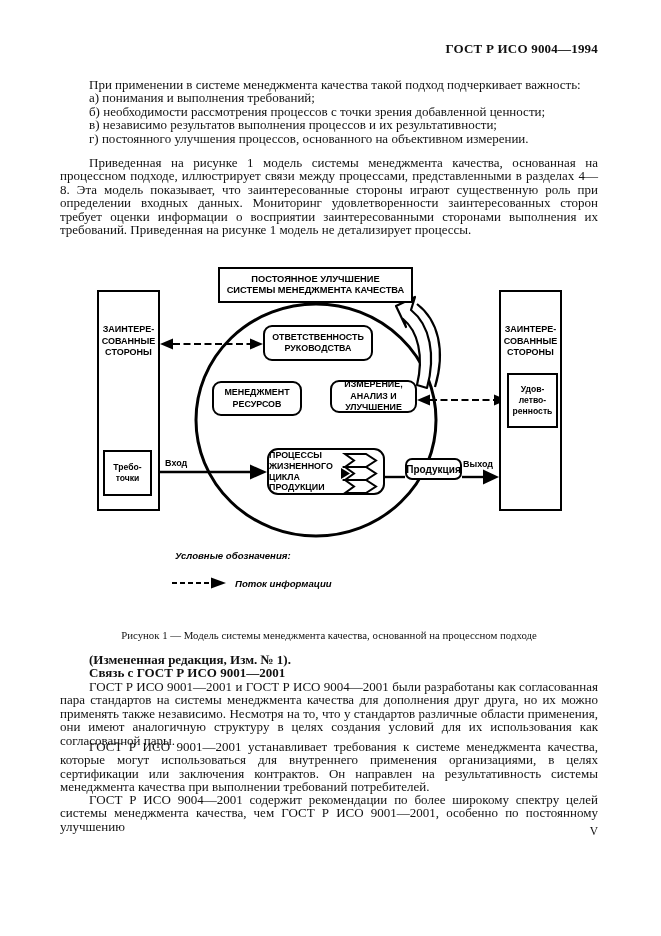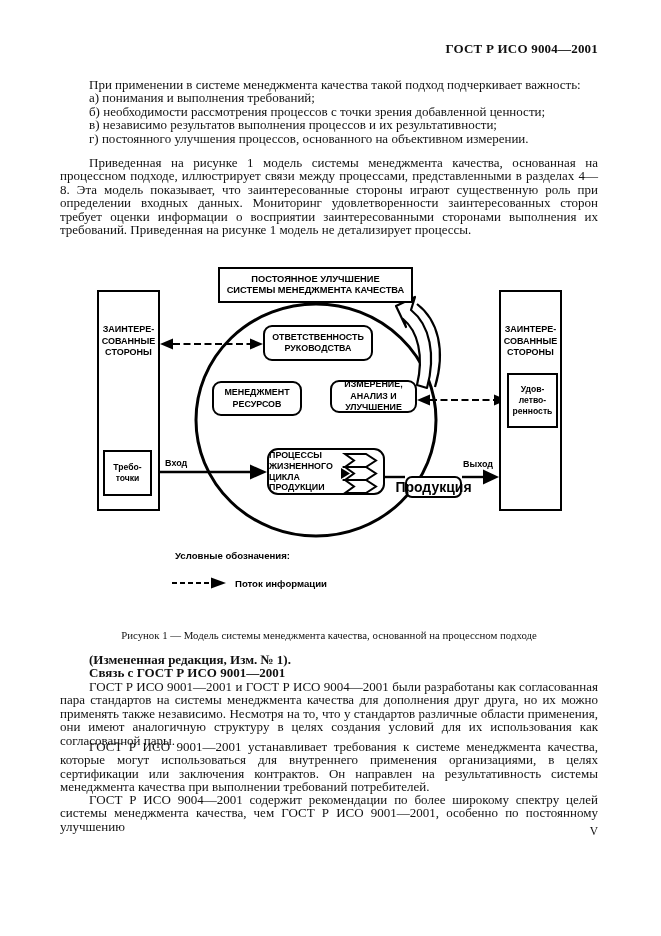--- a/index.html
+++ b/index.html
@@ -33,42 +33,42 @@
     align-items:flex-start; padding-top:32px; font-size:9px; line-height:11.5px;}
   .left-box{left:12px;}
   .right-box{left:414px;}
   .req-box{left:18px; top:192px; width:49px; height:46px; font-size:8.6px; line-height:11px;}
   .sat-box{left:422px; top:115px; width:51px; height:55px; font-size:8.6px; line-height:11px;}
   .resp-box{left:178px; top:67px; width:110px; height:36px; font-size:8.9px; line-height:11.5px;}
   .res-box{left:127px; top:123px; width:90px; height:35px; font-size:8.9px; line-height:11.5px;}
   .meas-box{left:245px; top:122px; width:87px; height:33px; font-size:8.9px; line-height:11.5px;}
   .proc-box{left:182px; top:190px; width:118px; height:47px; border-radius:11px;
     justify-content:flex-start; text-align:left; font-size:8.9px; line-height:10.8px;}
-  .prod-box{left:320px; top:218px; width:57px; height:22px; border-radius:7px; font-size:14px;}
+  .prod-box{left:320px; top:200px; width:57px; height:22px; border-radius:7px; font-size:10px;}
   .flow-label{
     position:absolute; font-family:"Liberation Sans", sans-serif; font-weight:bold;
     font-size:9px; color:#000;
   }
   .in-label{left:80px; top:200px;}
   .out-label{left:378px; top:201px;}
   .chev{position:absolute; right:3px; top:3px;}
 
   
   .legend{position:absolute; left:172px; top:550px; font-family:"Liberation Sans", sans-serif;
-    font-weight:bold; font-size:9.6px; color:#000;}
+    font-weight:bold; font-size:9.6px; color:#000;font-style:italic;}
   .legend-title{margin:0 0 11px 3px;}
   .legend-row{display:flex; align-items:center; height:22px;}
   .legend-row .lab{margin-left:9px;}
 </style>
 </head>
 <body>
 
 <div class="page">
 
-  <div class="col hdr">ГОСТ Р ИСО 9004—2001</div>
+  <div class="col hdr">ГОСТ Р ИСО 9004—1994</div>
 
   <div class="col body-txt" style="top:78px;">
     <div class="line ind">При применении в системе менеджмента качества такой подход подчеркивает важность:</div>
     <div class="line ind">а) понимания и выполнения требований;</div>
     <div class="line ind">б) необходимости рассмотрения процессов с точки зрения добавленной ценности;</div>
     <div class="line ind">в) независимо результатов выполнения процессов и их результативности;</div>
     <div class="line ind">г) постоянного улучшения процессов, основанного на объективном измерении.</div>
   </div>
 
   <div class="col body-txt ind" style="top:156px;">Приведенная на рисунке 1 модель системы менеджмента качества, основанная на процессном подходе, иллюстрирует связи между процессами, представленными в разделах 4—8. Эта модель показывает, что заинтересованные стороны играют существенную роль при определении входных данных. Мониторинг удовлетворенности заинтересованных сторон требует оценки информации о восприятии заинтересованными сторонами выполнения их требований. Приведенная на рисунке 1 модель не детализирует процессы.</div>

